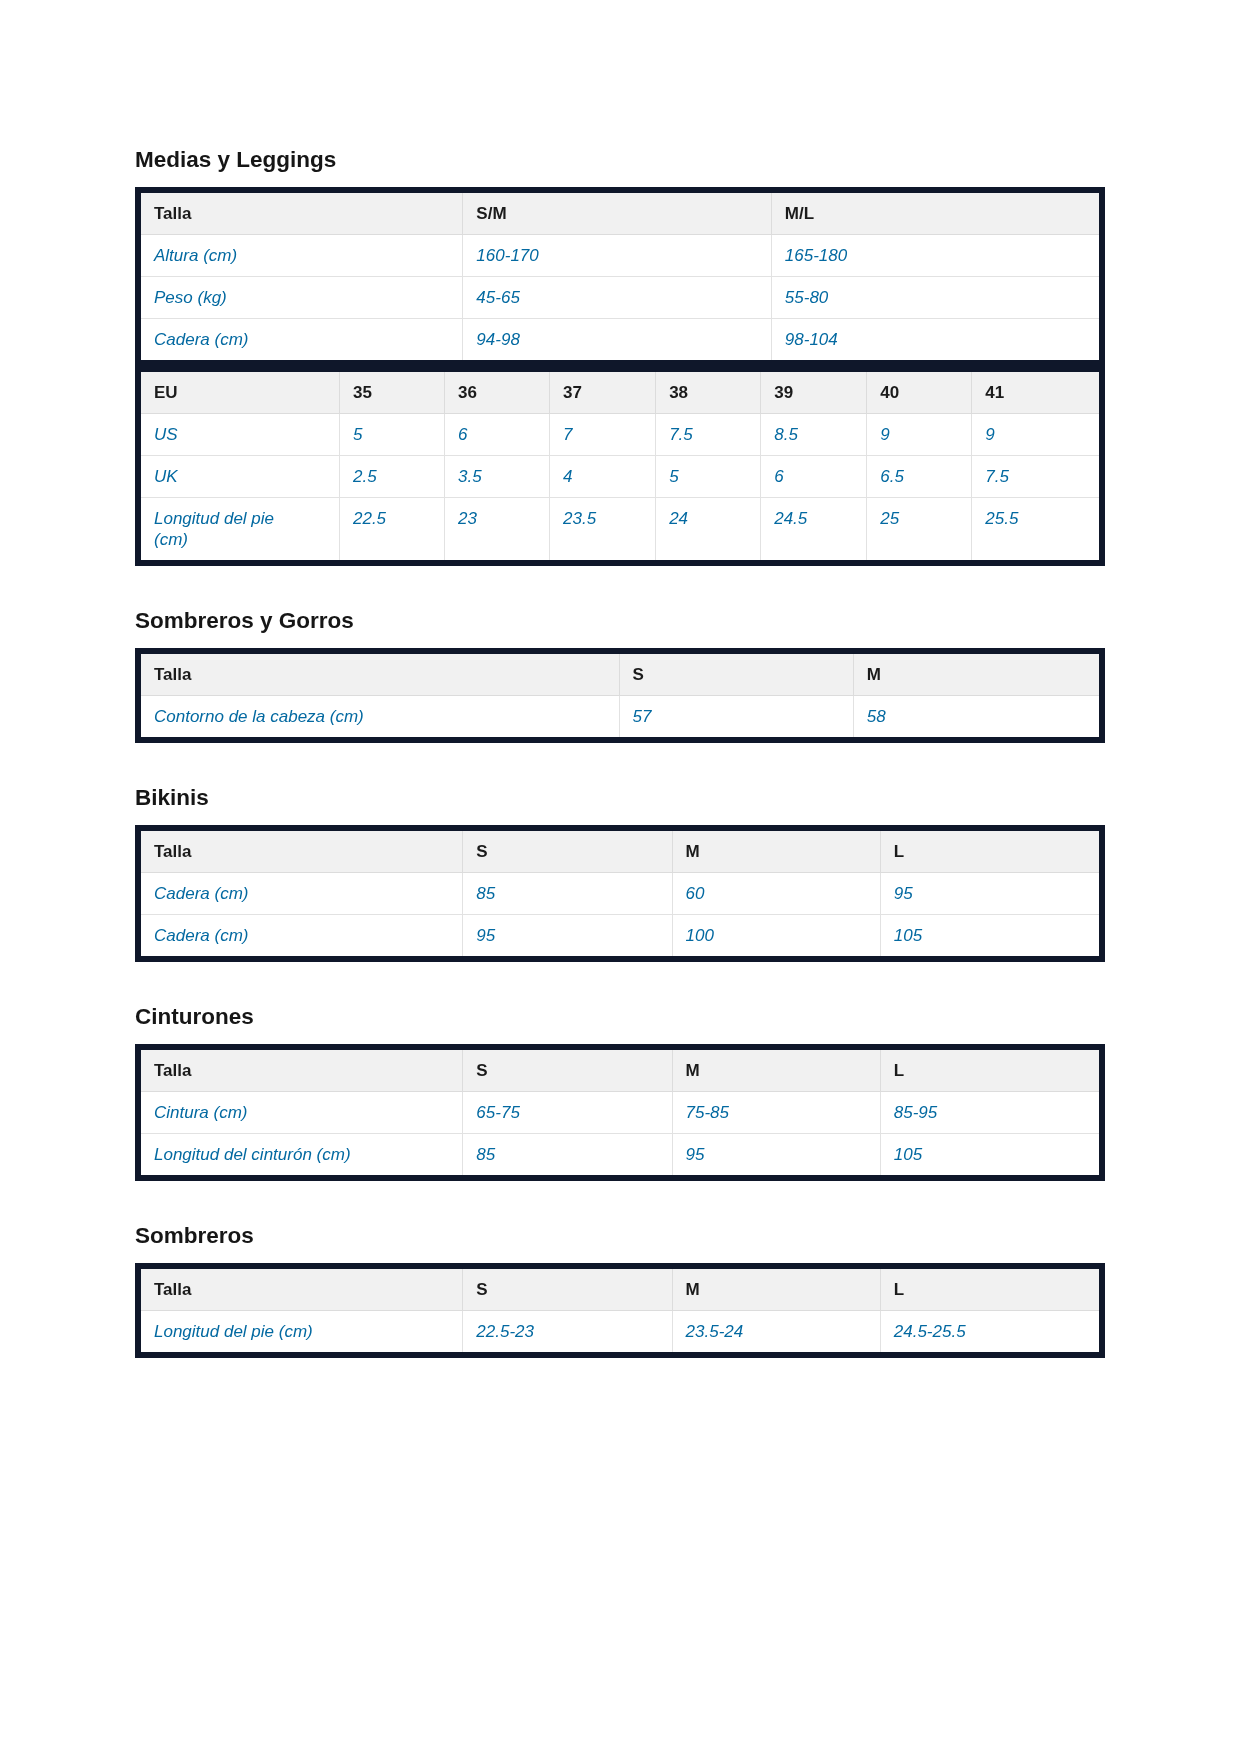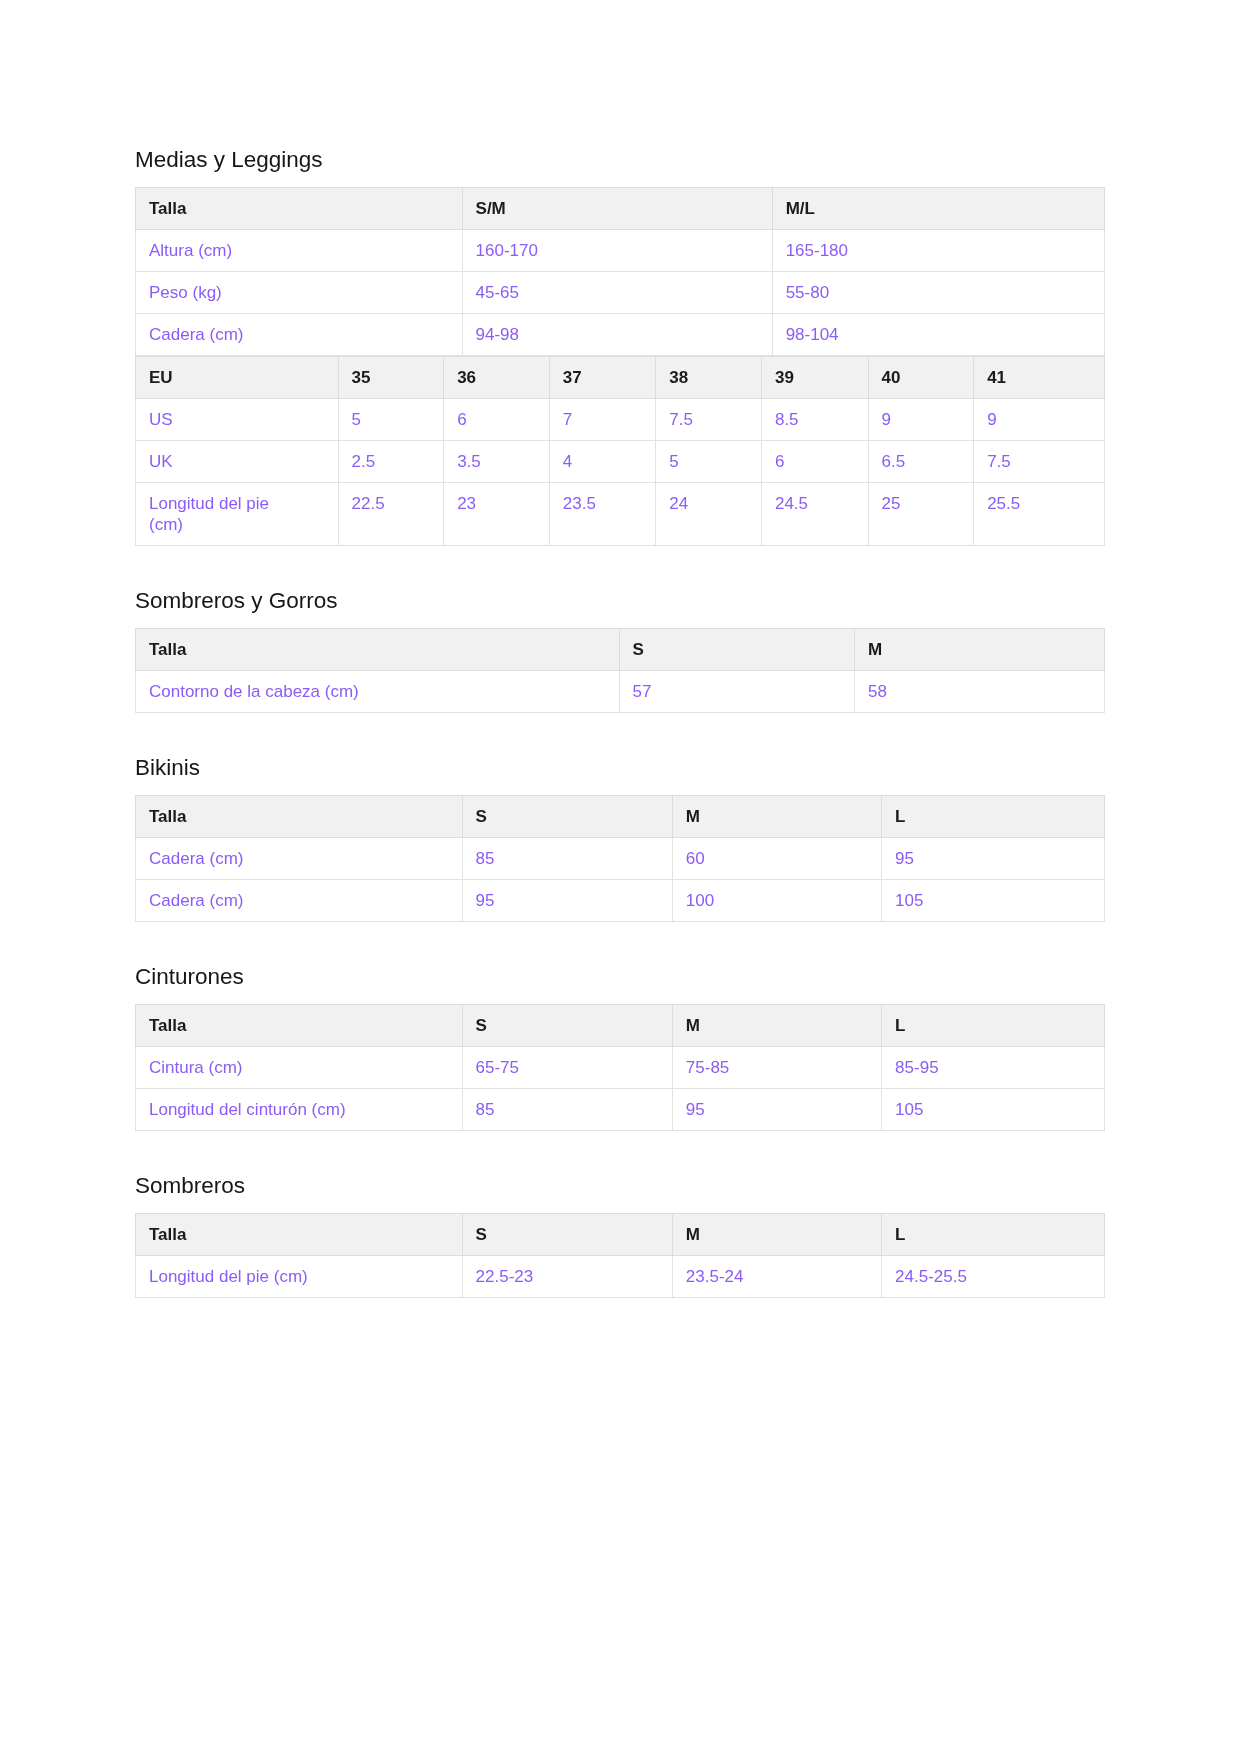--- a/index.html
+++ b/index.html
@@ -16,53 +16,54 @@
   }
   main {
     width: 970px;
     margin: 0 auto;
     padding-top: 147px;
     box-sizing: border-box;
   }
   .size-section .section-title {
     font-size: 22.5px;
     line-height: 26px;
-    font-weight: normal;
+    font-weight: bold;
     color: #161616;
     margin: 42px 0 14px 0;
   }
   .size-section:first-child .section-title {
     margin-top: 0;
   }
   table.size-table {
     width: 100%;
     border-collapse: collapse;
     table-layout: fixed;
-    border: 1px solid #0f172a;
+    border: 6px solid #0f172a;
   }
   table.size-table th,
   table.size-table td {
     text-align: left;
     vertical-align: top;
     padding: 10px 13px;
     font-size: 17px;
     line-height: 21px;
     border: 1px solid #e2e2e2;
     overflow: hidden;
     white-space: pre-line;
   }
   table.size-table th {
     background: #f1f1f1;
     font-weight: bold;
     color: #1b1b1b;
     border-color: #dcdcdc;
   }
   table.size-table td {
     background: #ffffff;
-    color: #8b5cf6;
+    color: #0369a1;
+    font-style: italic;
   }
 </style>
 </head>
 <body>
 
 <main>
   <section class="size-section">
     <h2 class="section-title">Medias y Leggings</h2>
     <table class="size-table">
       <colgroup>

